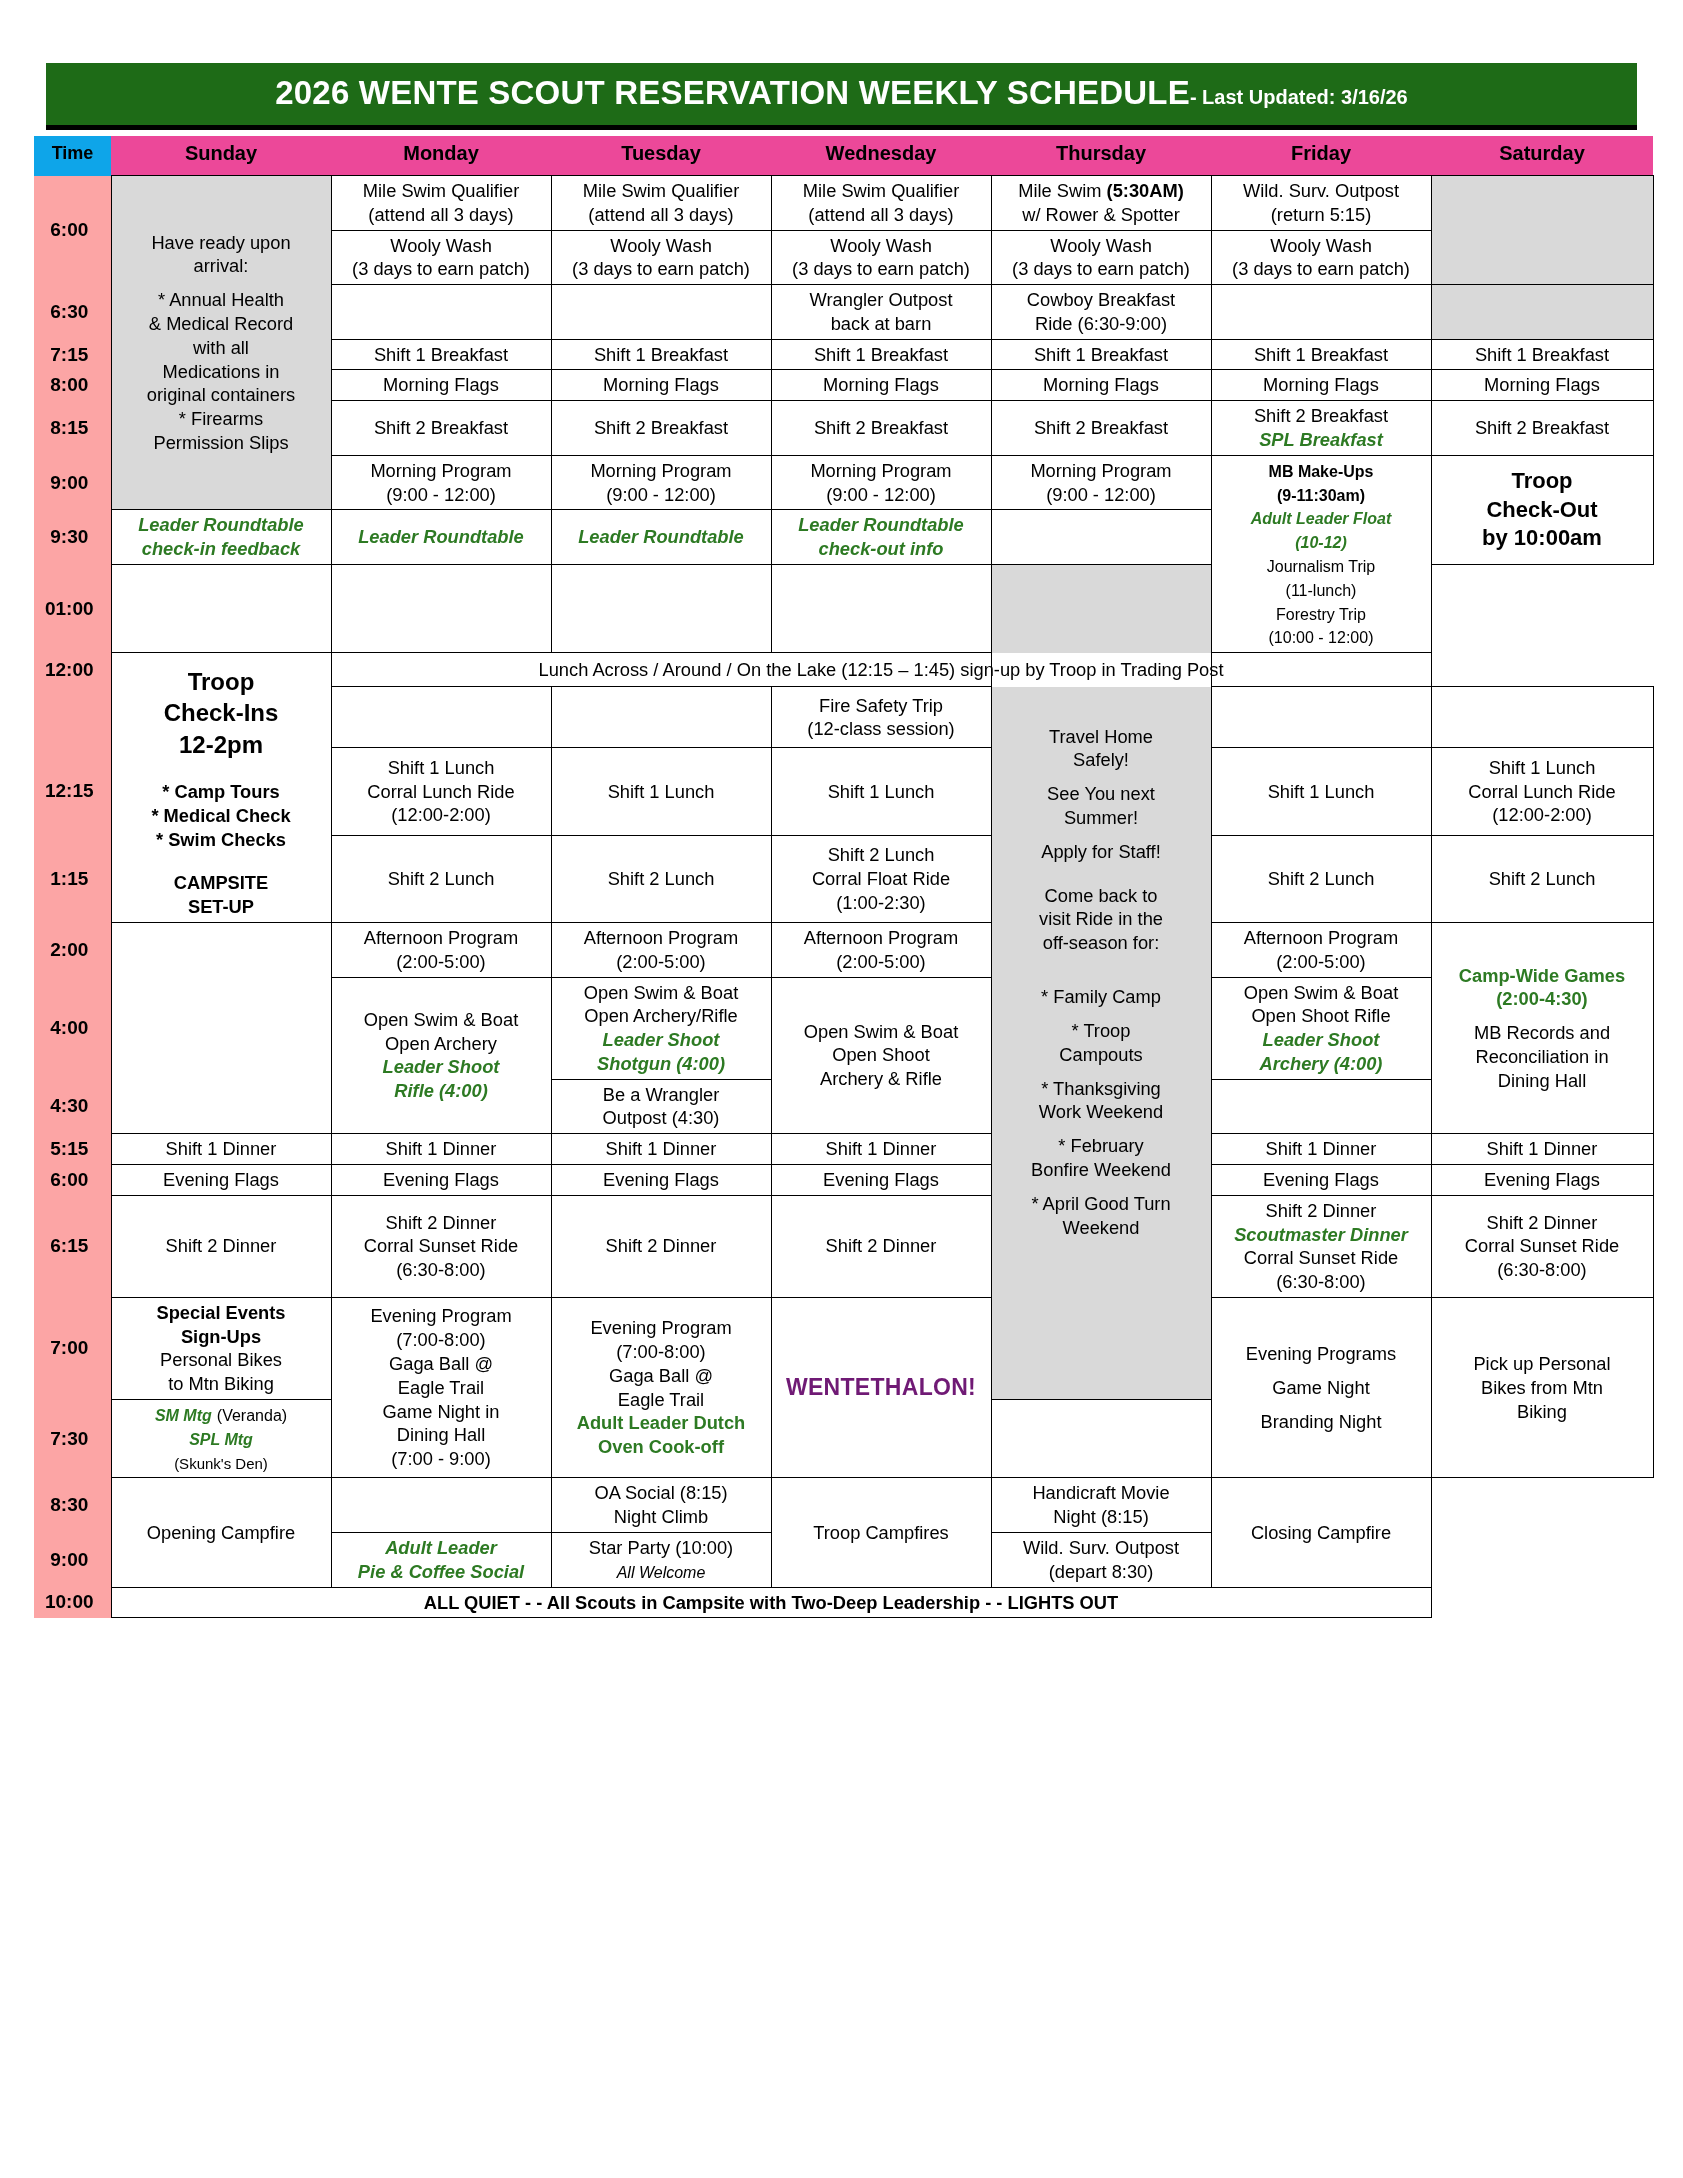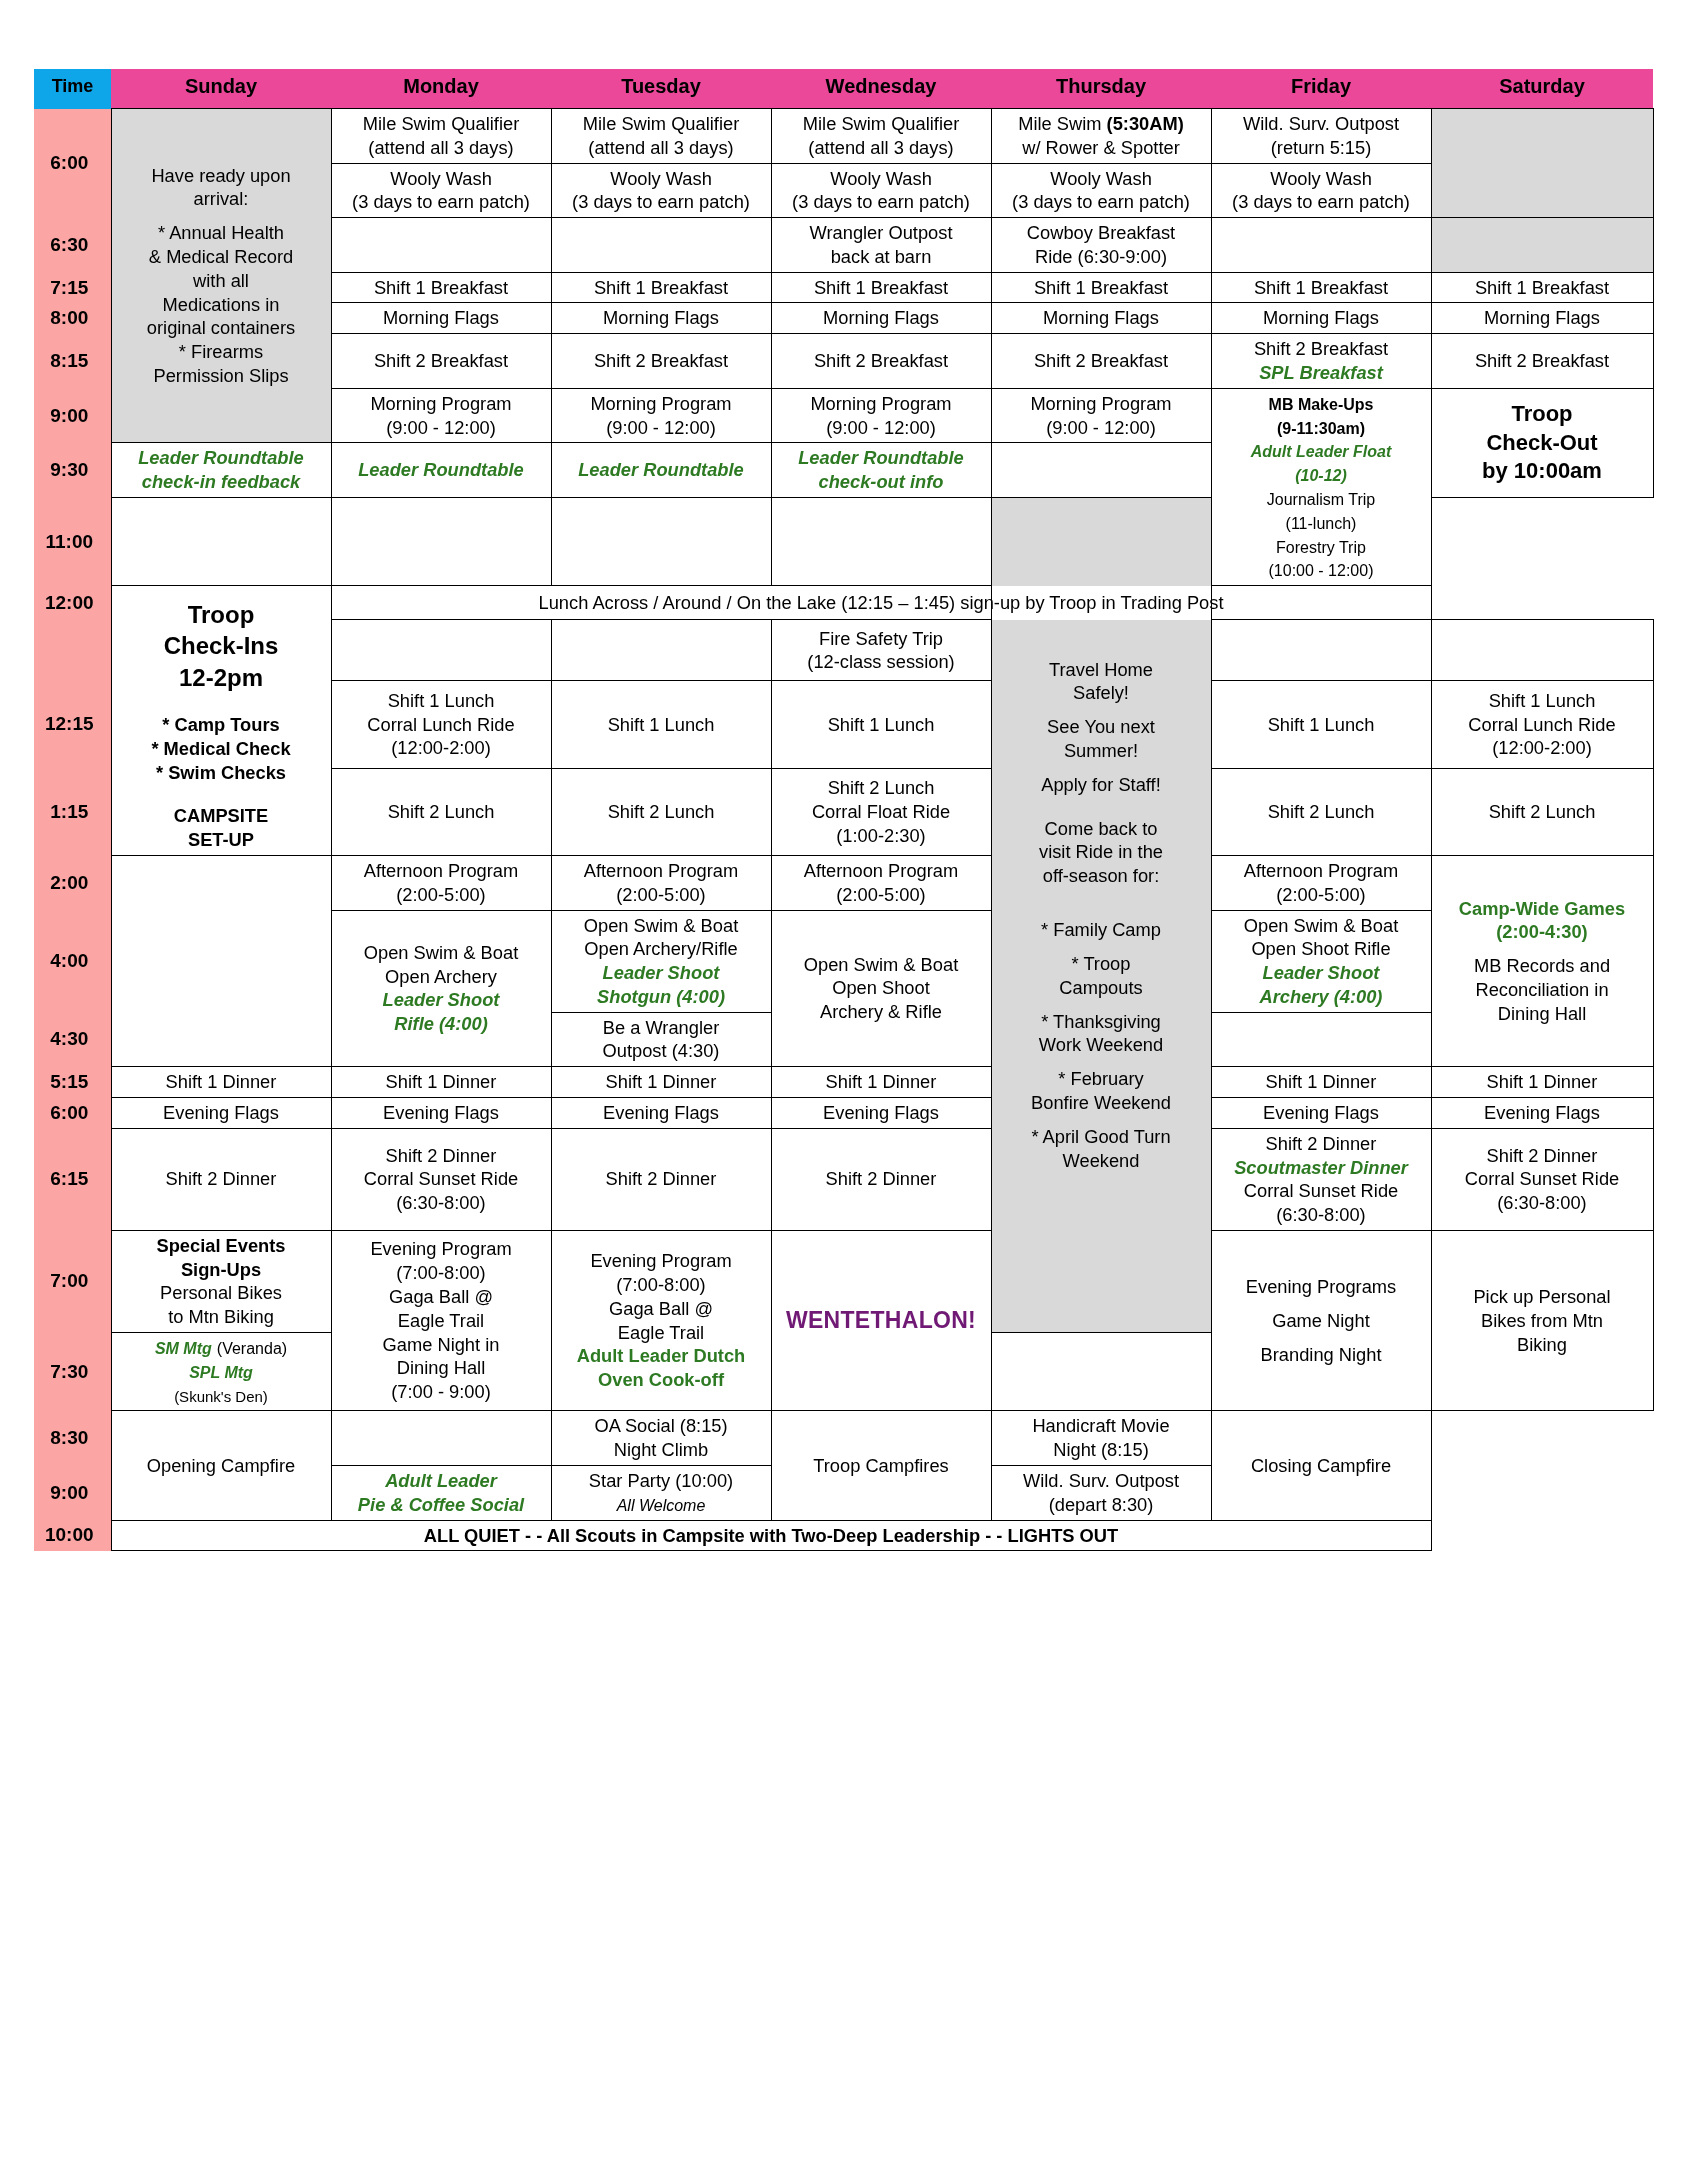--- a/index.html
+++ b/index.html
@@ -96,20 +96,23 @@
   .spacer-line { display: block; height: 0.55em; }
   .wente { color: #701a75; font-weight: bold; font-size: 23px; letter-spacing: 0.3px; }
   .allquiet { font-size: 21px; font-weight: bold; }
   .lunchbar { font-size: 20px; }
 </style>
 </head>
 <body>
 
 <div class="page">
 
+  <div class="title-bar">
+    <span class="title-main">2026 WENTE SCOUT RESERVATION WEEKLY SCHEDULE</span><span class="title-sub">- Last Updated: 3/16/26</span>
+  </div>
 
   <table class="sched">
     <colgroup>
       <col class="c-time">
         <col class="c-day">
         <col class="c-day">
         <col class="c-day">
         <col class="c-day">
         <col class="c-day">
         <col class="c-day">
@@ -285,21 +288,21 @@
         <td class="cell">
           <span class="grn">Leader Roundtable</span>
         </td>
         <td class="cell">
           <span class="grn">Leader Roundtable</span><br>
           <span class="grn">check-out info</span>
         </td>
       </tr>
 
       <tr>
-        <td class="timecell">11:00</td>
+        <td class="timecell">01:00</td>
         <td class="cell"></td>
         <td class="cell"></td>
         <td class="cell"></td>
         <td class="cell"></td>
         <td class="cell shaded" rowspan="12">
           <span>Travel Home</span><br>
           <span>Safely!</span>
           <span class="spacer-line"></span>
           <span>See You next</span><br>
           <span>Summer!</span>

